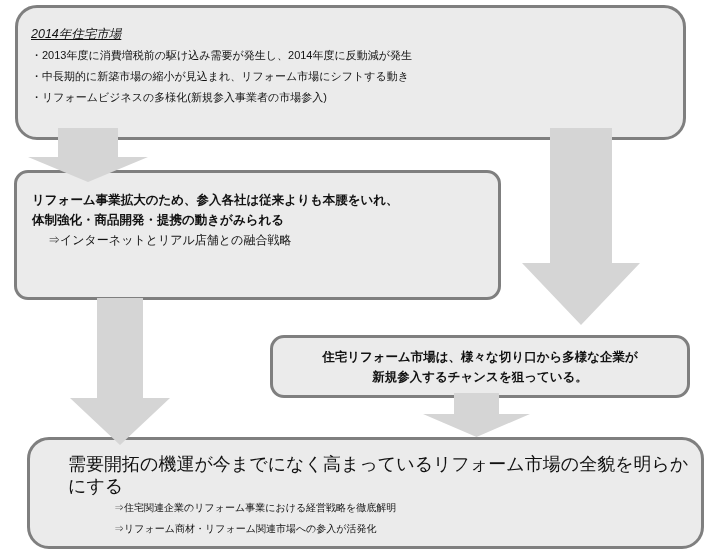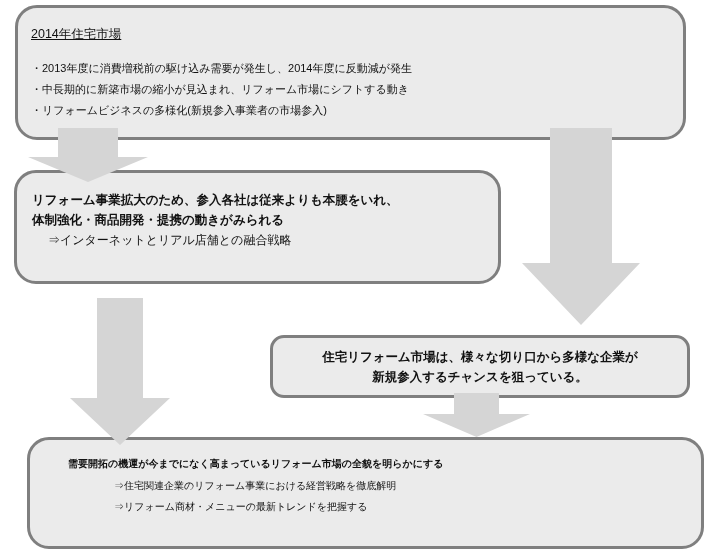--- a/index.html
+++ b/index.html
@@ -33,26 +33,27 @@
   }
   .arrow polygon { fill: #d5d5d5; }
 
   
   #top-box { left: 15px; top: 5px; width: 671px; height: 135px; }
   #top-box .box-inner { padding: 17px 14px 0 13px; }
   #top-box .title {
     font-size: 12.5px;
     line-height: 19px;
     text-decoration: underline;
-    margin-bottom: 14px;
+    margin-bottom: 1px;
+    font-style: italic;
   }
   #top-box .line { font-size: 11px; line-height: 21px; }
 
   
-  #strategy-box { left: 14px; top: 170px; width: 487px; height: 114px; }
+  #strategy-box { left: 14px; top: 170px; width: 487px; height: 130px; border-radius: 14px; }
   #strategy-box .box-inner { padding: 17px 8px 0 15px; }
   #strategy-box .heading {
     font-weight: bold;
     font-size: 12.5px;
     line-height: 20px;
   }
   #strategy-box .line {
     font-size: 12px;
     line-height: 20px;
     padding-left: 16px;
@@ -71,22 +72,22 @@
   #opportunity-box .centerline {
     font-weight: bold;
     font-size: 12.5px;
     line-height: 20px;
   }
 
   
   #conclusion-box { left: 27px; top: 437px; width: 677px; height: 112px; }
   #conclusion-box .box-inner { padding: 13px 10px 0 0; }
   #conclusion-box .title {
-    font-weight: bold;
-    font-size: 10px;
+    font-weight: normal;
+    font-size: 18px;
     line-height: 22px;
     padding-left: 38px;
   }
   #conclusion-box .line {
     font-size: 10px;
     line-height: 21px;
     padding-left: 84px;
   }
 
   
@@ -135,17 +136,17 @@
   </div>
 
   <svg class="arrow" id="arrow-bottom" viewBox="0 0 107 44">
     <polygon points="31,0 76,0 76,21 107,21 53.5,44 0,21 31,21"></polygon>
   </svg>
 
   <div class="rbox" id="conclusion-box">
     <div class="box-inner">
       <div class="title">需要開拓の機運が今までになく高まっているリフォーム市場の全貌を明らかにする</div>
       <div class="line">⇒住宅関連企業のリフォーム事業における経営戦略を徹底解明</div>
-      <div class="line">⇒リフォーム商材・メニューの最新トレンドを把握する</div>
+      <div class="line">⇒リフォーム商材・リフォーム関連市場への参入が活発化</div>
     </div>
   </div>
 
 </div>
 
 </body></html>

